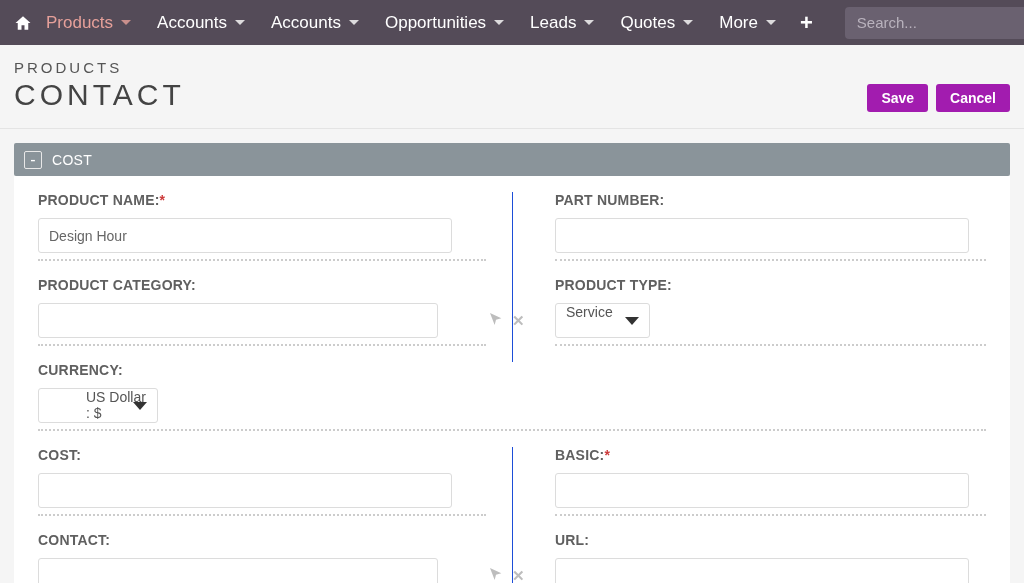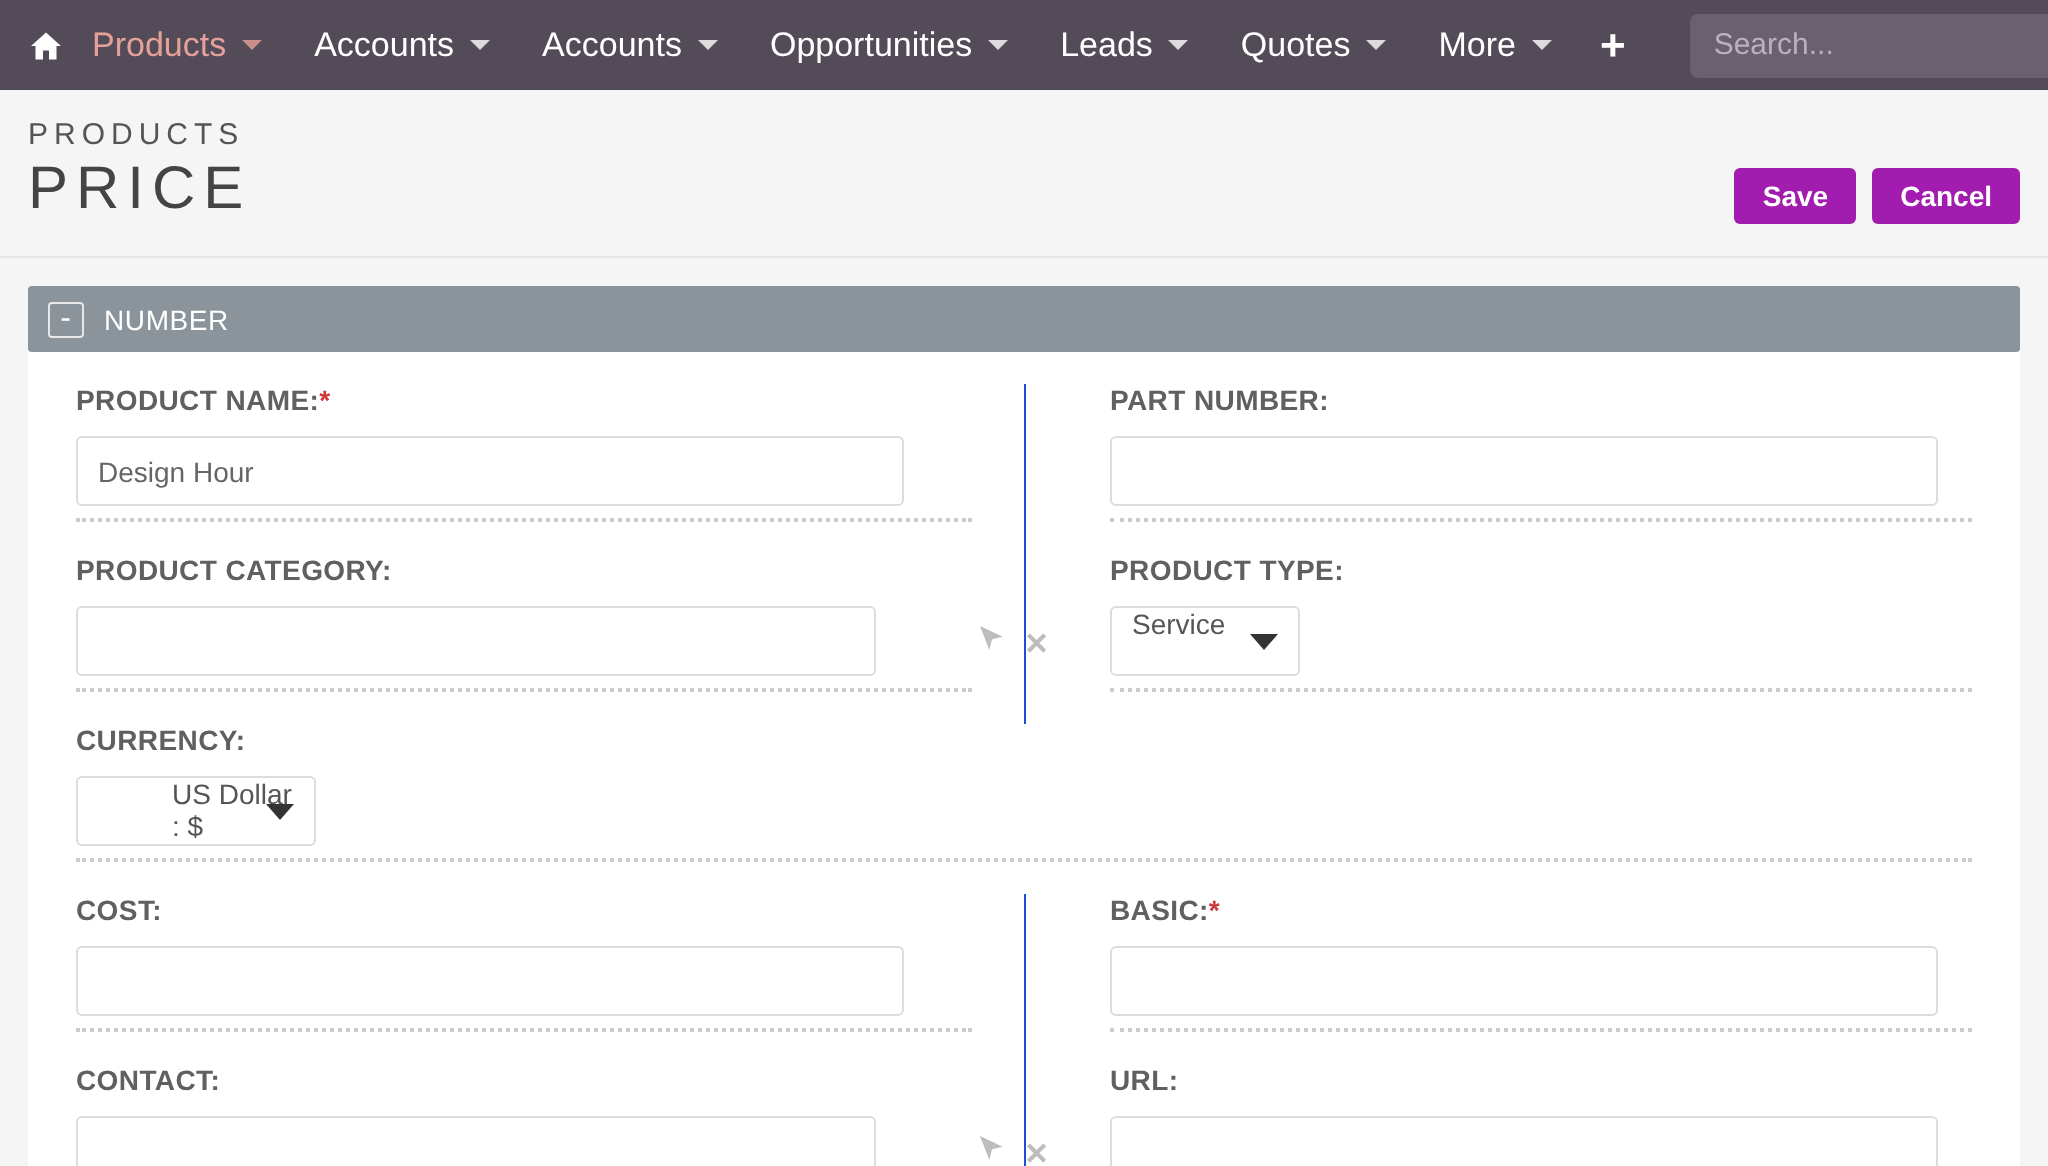--- a/index.html
+++ b/index.html
@@ -290,32 +290,32 @@
       <input placeholder="Search..." style="">
 
     </div>
 
   </div>
 </div>
 
 <div class="page-head">
   <div>
     <div class="breadcrumb">PRODUCTS</div>
-    <div class="page-title">PRICE</div>
+    <div class="page-title">CONTACT</div>
   </div>
   <div class="head-actions">
     <button class="btn">Save</button>
     <button class="btn">Cancel</button>
   </div>
 </div>
 
 <div class="panel">
   <div class="panel-header">
     <span class="collapse-box">-</span>
-    <span>NUMBER</span>
+    <span>COST</span>
   </div>
 
   <div class="panel-body">
 
     <div class="row">
       <div class="col left">
         <div class="field-label">
           <span>PRODUCT NAME:</span><span class="req">*</span>
         </div>
         <div class="text-input">

